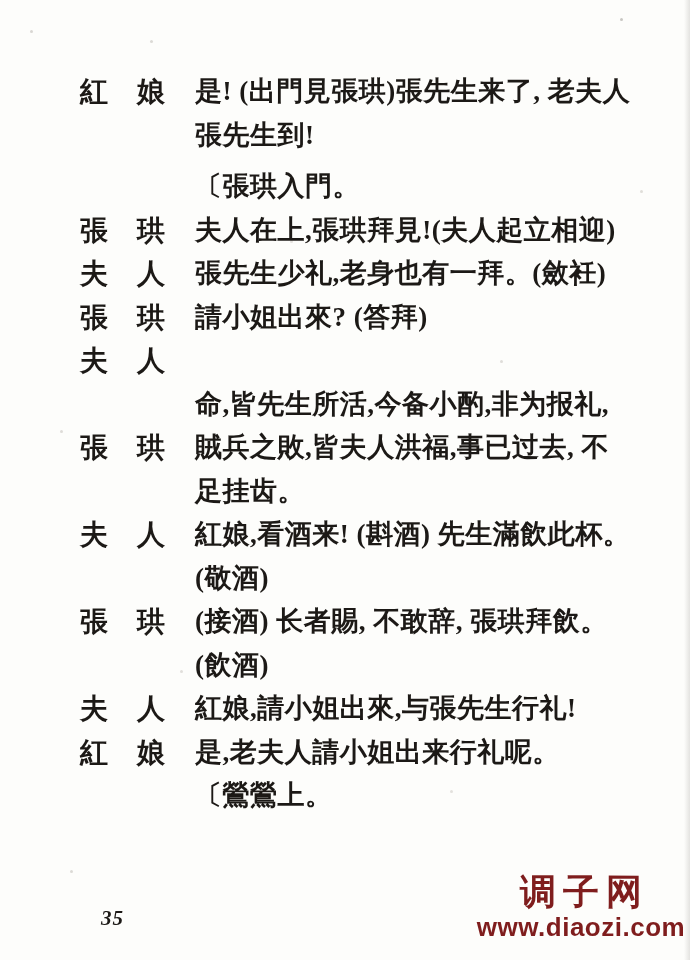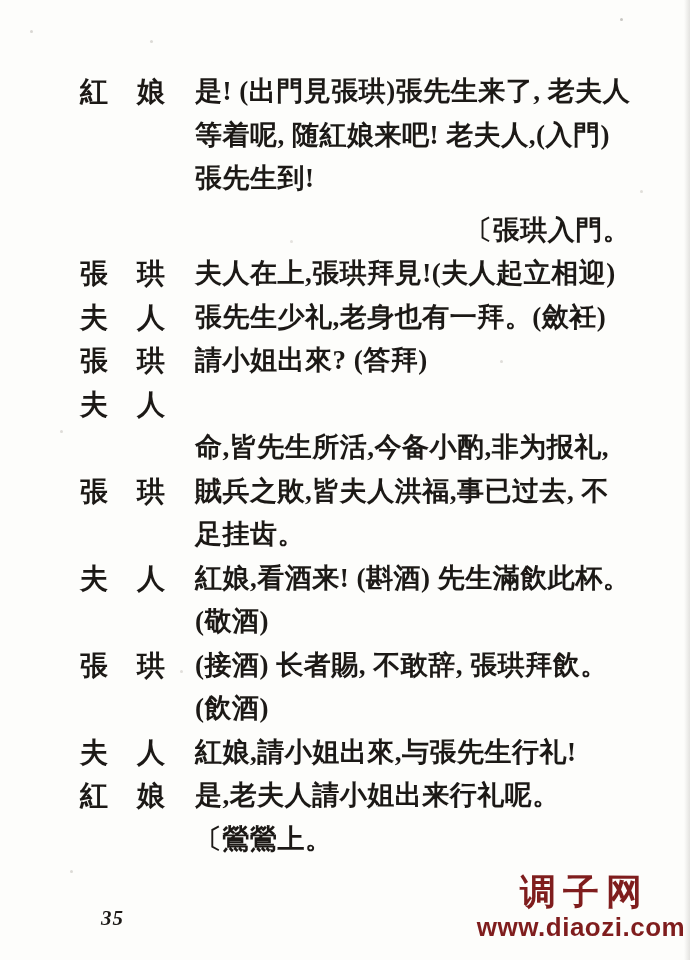--- a/index.html
+++ b/index.html
@@ -37,21 +37,21 @@
     background:linear-gradient(to left, rgba(180,178,174,0.35), rgba(180,178,174,0));
   }
   .content {
     position:absolute; left:80px; top:76px;
   }
   .row {
     display:flex;
     align-items:flex-start;
     height:43.5px;
   }
-  .row.gap-before { margin-top:8px;justify-content:flex-end; }
+  .row.gap-before { margin-top:8px; }
   .speaker {
     width:85px; flex-shrink:0;
     display:flex; justify-content:space-between;
     font-size:28px; font-weight:700; line-height:1.15;
   }
   .speaker.empty { visibility:hidden; }
   .dialogue {
     margin-left:30px;
     font-size:27px; font-weight:700;
     line-height:1.18;
@@ -89,24 +89,20 @@
   <div class="content">
 
     <div class="row">
       <div class="speaker">
         <span>紅</span>
           <span>娘</span>
       </div>
       <div class="dialogue">是! (出門見張珙)張先生来了, 老夫人</div>
     </div>
 
-    <div class="row">
-      <div class="speaker empty"></div>
-      <div class="dialogue">等着呢, 随紅娘来吧! 老夫人,(入門)</div>
-    </div>
 
     <div class="row">
       <div class="speaker empty"></div>
       <div class="dialogue">張先生到!</div>
     </div>
 
     <div class="row gap-before">
       <div class="speaker empty"></div>
       <div class="dialogue">〔張珙入門。</div>
     </div>

